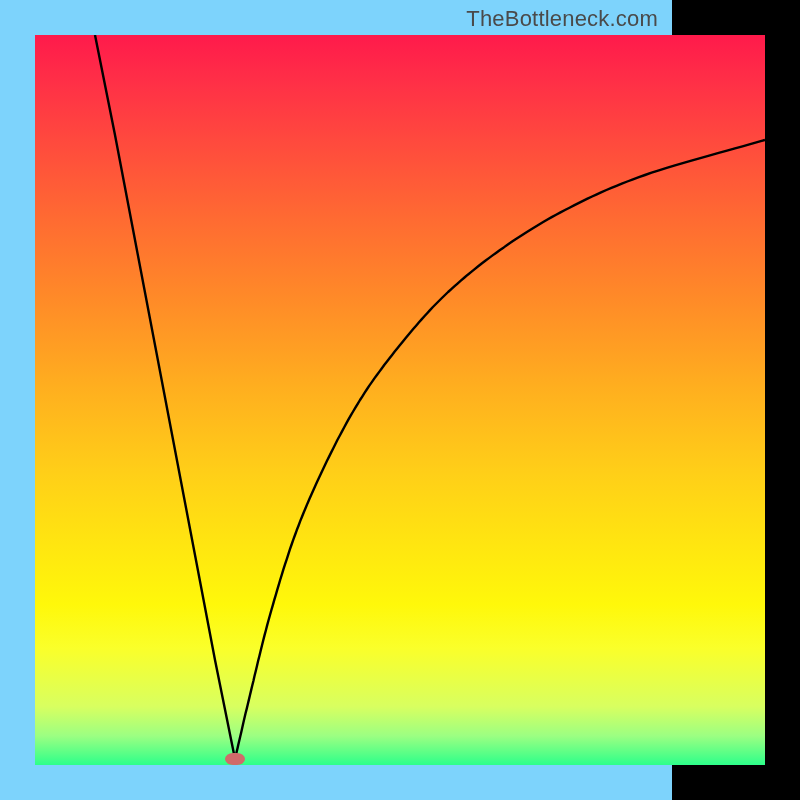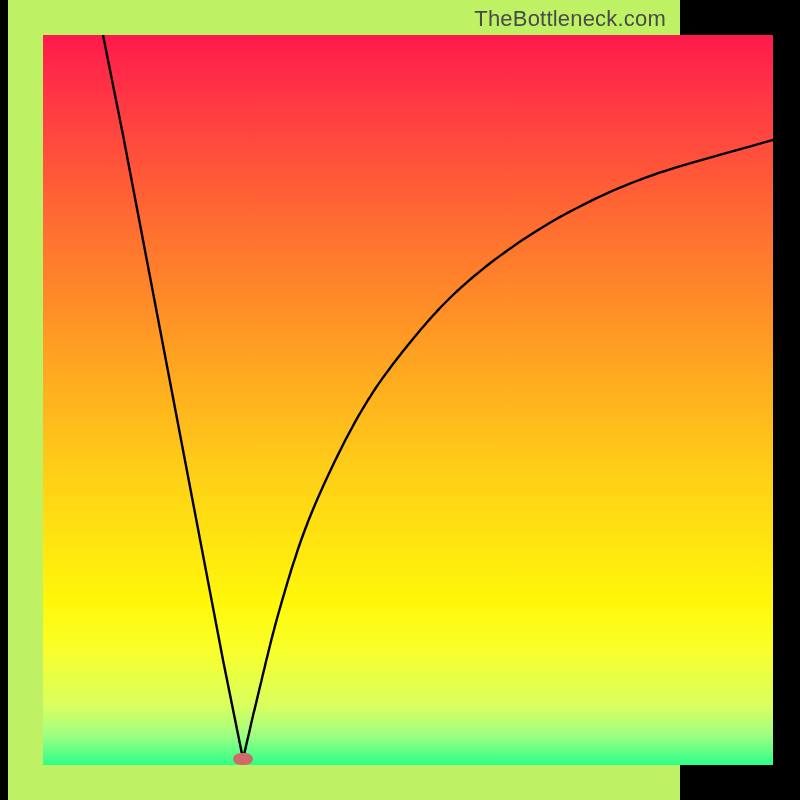--- a/index.html
+++ b/index.html
@@ -8,22 +8,21 @@
     width: 800px;
     height: 800px;
     overflow: hidden;
     background: #000;
     font-family: Arial, Helvetica, sans-serif;
   }
   .frame {
     position: relative;
     width: 672px;
     height: 800px;
-    background: #bef264;
-    margin-left: 8px;
+    background: #7dd3fc;
   }
   .plot-area {
     position: absolute;
     left: 35px;
     top: 35px;
     width: 730px;
     height: 730px;
     overflow: hidden;
   }
   .gradient {

